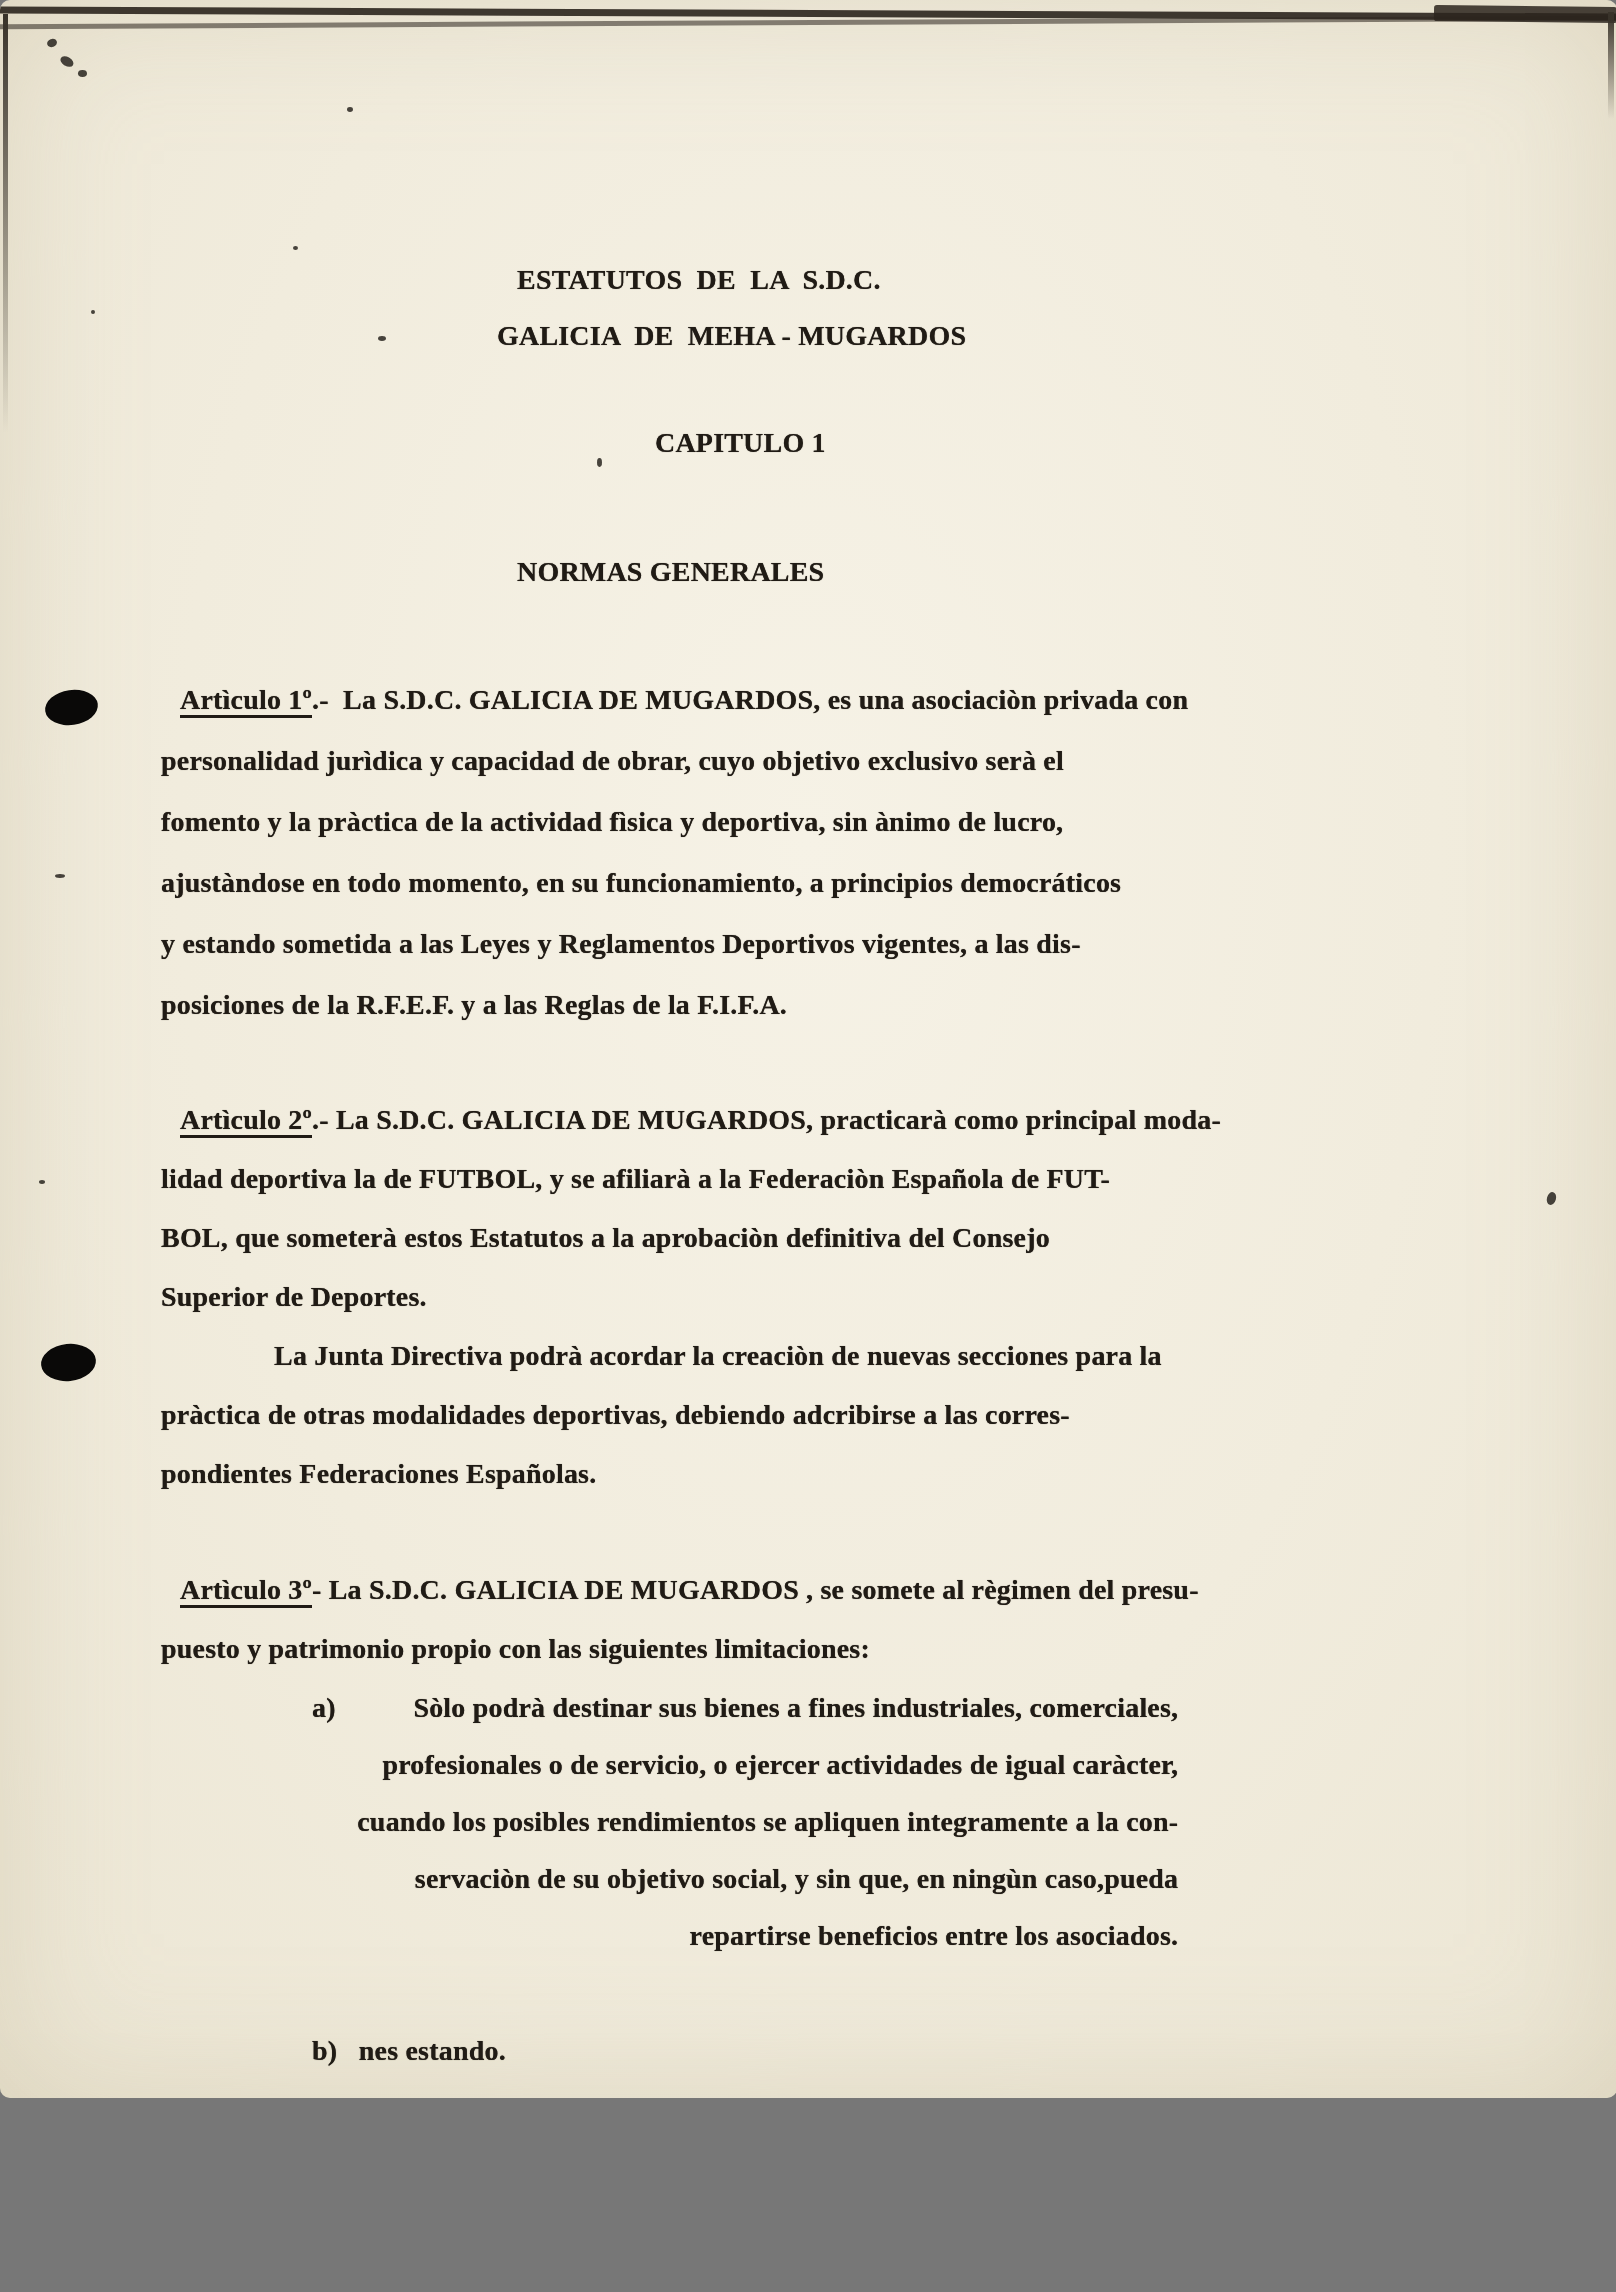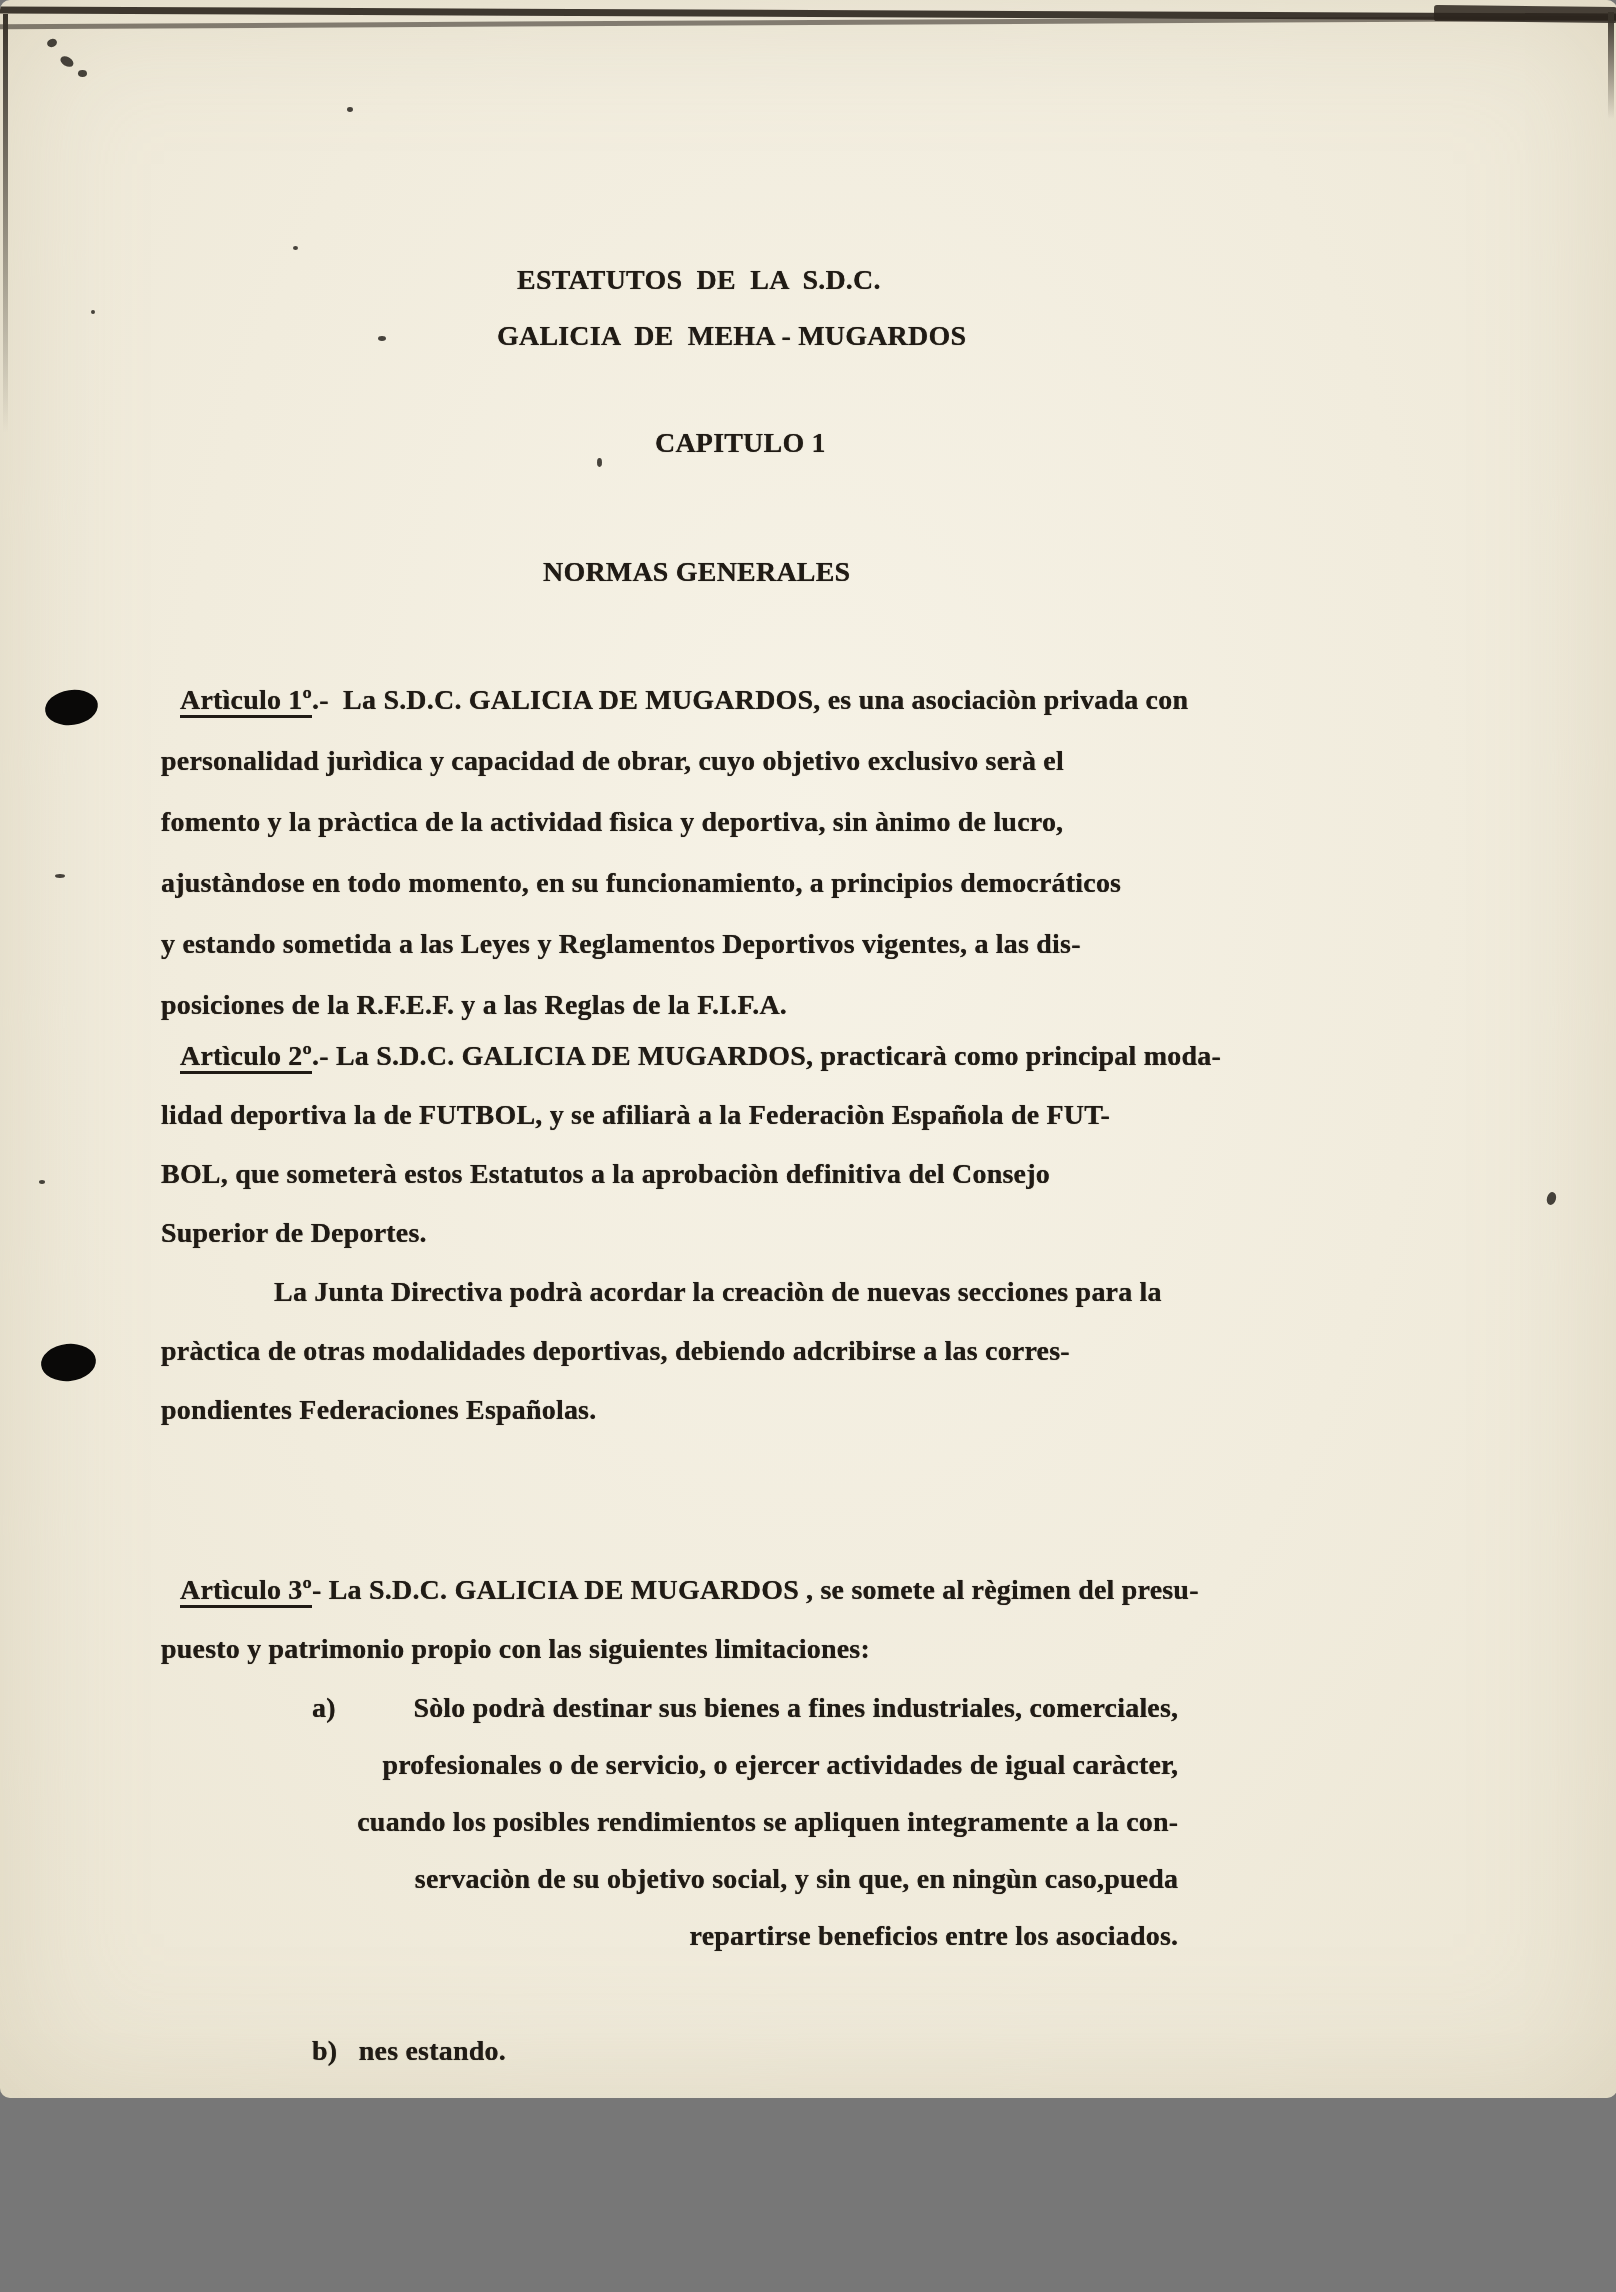--- a/index.html
+++ b/index.html
@@ -18,25 +18,25 @@
     position:absolute;
     font-size:28px;
     font-weight:700;
     letter-spacing:0.2px;
     white-space:pre;
     text-shadow:0 0 0.7px rgba(32,26,18,0.85);
   }
   .title1{left:517px;top:263px;line-height:33px;}
   .title2{left:497px;top:319px;line-height:33px;}
   .chapter{left:655px;top:427px;}
-  .section{left:543px;top:556px;}
+  .section{left:517px;top:556px;}
   .para{left:161px;}
   .para .line{display:block;}
   .art-1{top:669px;line-height:61px;}
-  .art-2{top:1026px;line-height:59px;}
+  .art-2{top:1090px;line-height:59px;}
   .art-2 .line:nth-child(5){text-indent:113px;}
   .art-3{top:1560px;line-height:59px;}
   .lead{
     text-decoration:underline;
     text-decoration-thickness:2.9px;
     text-underline-offset:5.9px;
     margin-left:19px;
   }
   .item{position:absolute;left:312px;}
   .item .marker{position:static;display:inline;}

